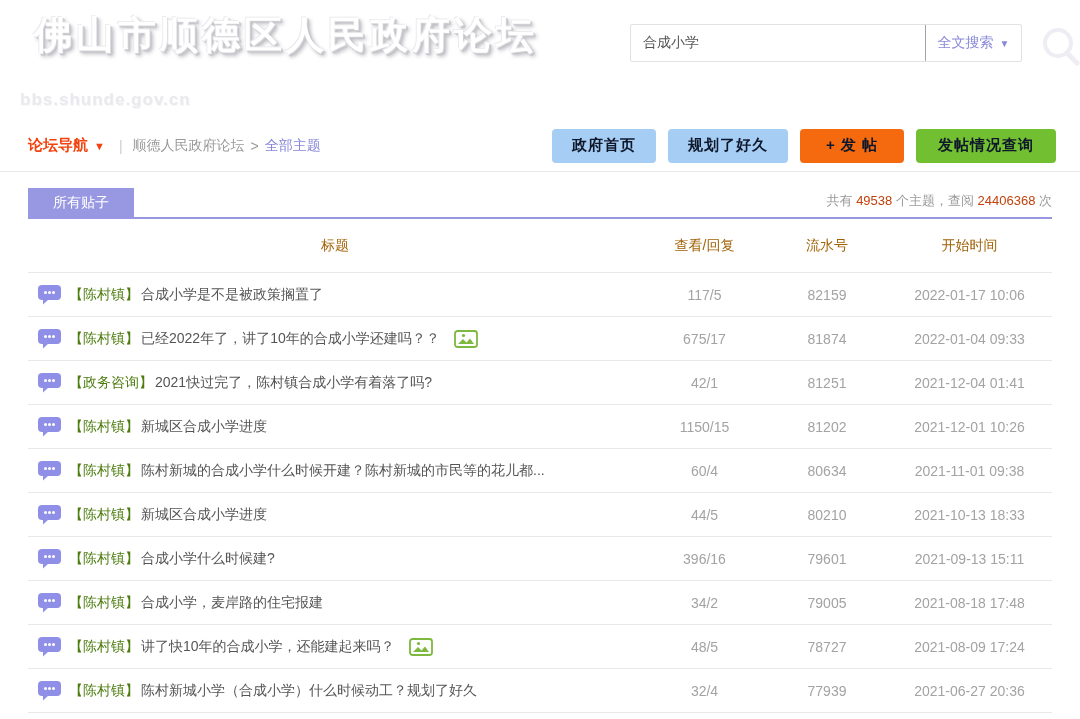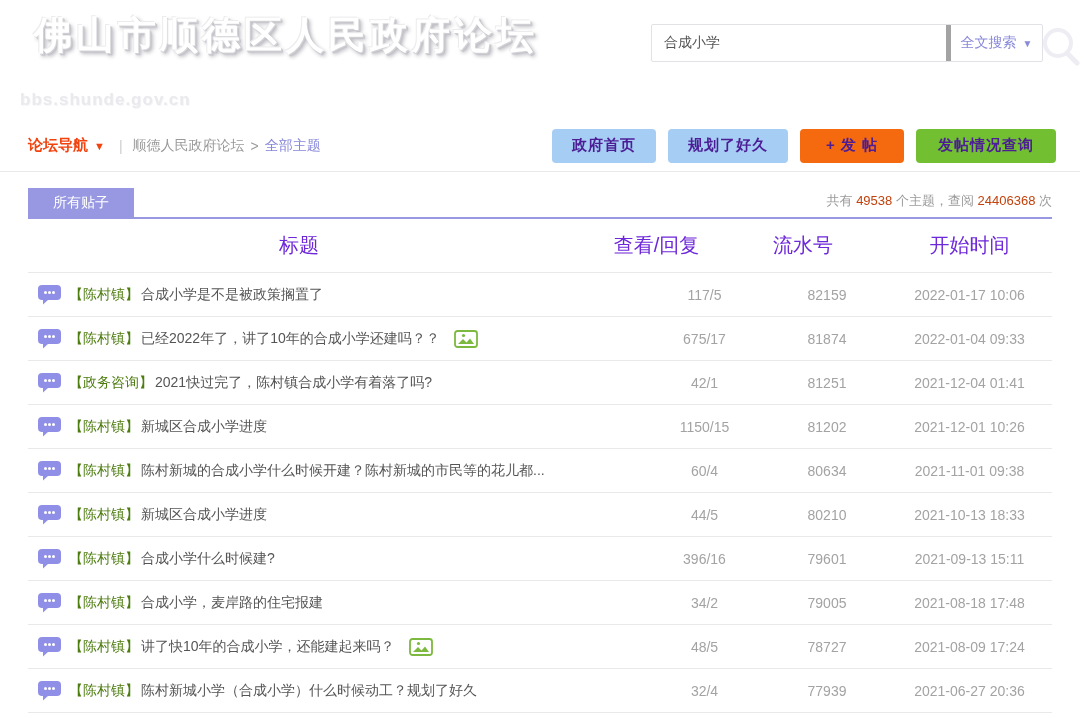--- a/index.html
+++ b/index.html
@@ -14,50 +14,50 @@
     font-size:38px; font-weight:bold; letter-spacing:4px; color:#fff;
     text-shadow:-1px -1px 0 #ececee, 1px 1px 0 #d2d2d6, 2px 2px 1px #c2c2c8, 3px 3px 4px #b0b0b8;
     white-space:nowrap;
   }
   .logo-sub {
     position:absolute; left:20px; top:90px;
     font-size:17px; font-weight:bold; letter-spacing:1px; color:#e9e9ee;
     text-shadow:1px 1px 0 #f6f6f8;
   }
   .search-box {
-    position:absolute; left:651px; top:24px; width:392px; height:38px;
+    position:absolute; left:630px; top:24px; width:392px; height:38px;
     border:1px solid #e2e2e6; border-radius:2px; background:#fff;
     display:flex; align-items:stretch;
   }
   .search-input {
     flex:1; border:none; outline:none; padding:0 12px; font-size:14px; color:#555;
     font-family:inherit; background:transparent;
   }
   .search-mode {
-    width:96px; border-left:5px solid #a3a3a3; display:flex; align-items:center;
+    width:96px; border-left:1px solid #a3a3a3; display:flex; align-items:center;
     justify-content:center; gap:6px; cursor:pointer; color:#8a8ada; font-size:14px;
   }
   .search-mode .caret { font-size:10px; color:#8a8ada; }
   .magnifier { position:absolute; right:-4px; top:24px; width:46px; height:46px; }
 
   
   .navrow {
     height:52px; border-bottom:1px solid #e9e9eb;
     display:flex; align-items:center; justify-content:space-between; padding:0 24px 0 28px;
   }
   .nav-left { display:flex; align-items:center; font-size:14px; }
   .forum-nav { color:#f2430f; font-size:15px; font-weight:bold; cursor:pointer; }
   .forum-nav .caret { font-size:11px; margin-left:6px; }
   .crumb-sep { color:#ccc; margin:0 10px 0 14px; }
   .crumb-root { color:#9a9a9a; }
   .crumb-gt { color:#9a9a9a; margin:0 6px; }
   .crumb-current { color:#8585da; cursor:pointer; }
   .nav-right { display:flex; align-items:center; gap:12px; }
   .btn {
-    height:34px; border:none; border-radius:4px; color:#4c1d95; font-size:15px;
+    height:34px; border:none; border-radius:4px; color:#0f172a; font-size:15px;
     font-weight:bold; padding:0 20px; cursor:pointer; font-family:inherit; letter-spacing:1px;
   }
   .btn-blue { background:#a6cdf3; }
   .btn-orange { background:#f5690f; padding:0 26px; }
   .btn-green { background:#72c032; padding:0 22px; }
 
   
   .tabbar {
     margin:16px 28px 0 28px; display:flex; align-items:flex-end; justify-content:space-between;
     border-bottom:2px solid #9898e2;
@@ -65,21 +65,21 @@
   .tab-active {
     width:106px; height:29px; background:#9898e2; color:#fff; font-size:14px;
     display:flex; align-items:center; justify-content:center; cursor:pointer;
   }
   .stats { font-size:13px; color:#9a9a9a; padding-bottom:7px; }
   .stats .num { color:#c2410c; }
 
   
   .tablewrap { margin:0 28px; }
   .thead, .trow { display:flex; align-items:center; border-bottom:1px solid #e9e9eb; }
-  .thead { height:54px; color:#6d28d9; font-size:20px;gap:24px; }
+  .thead { height:54px; color:#a16207; font-size:14px; }
   .trow { height:44px; font-size:14px; }
   .col-title { flex:1; display:flex; align-items:center; min-width:0; }
   .thead .col-title { justify-content:center; }
   .col-views { width:125px; text-align:center; }
   .col-serial { width:120px; text-align:center; }
   .col-time  { width:165px; text-align:center; }
   .trow .col-views, .trow .col-serial, .trow .col-time { color:#a3a3a3; }
   .bubble-icon { flex:0 0 auto; margin:0 8px 0 10px; display:flex; }
   .row-category { color:#4d7c0f; margin-right:2px; white-space:nowrap; cursor:pointer; }
   .row-title { color:#555; white-space:nowrap; overflow:hidden; text-overflow:ellipsis; cursor:pointer; }

